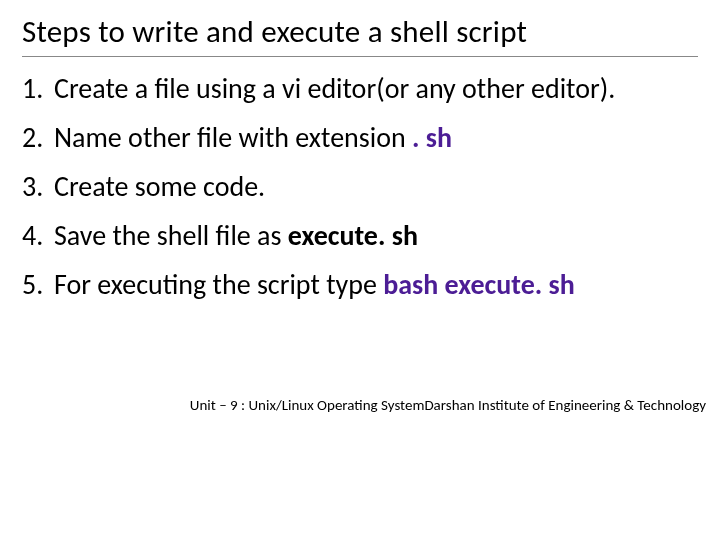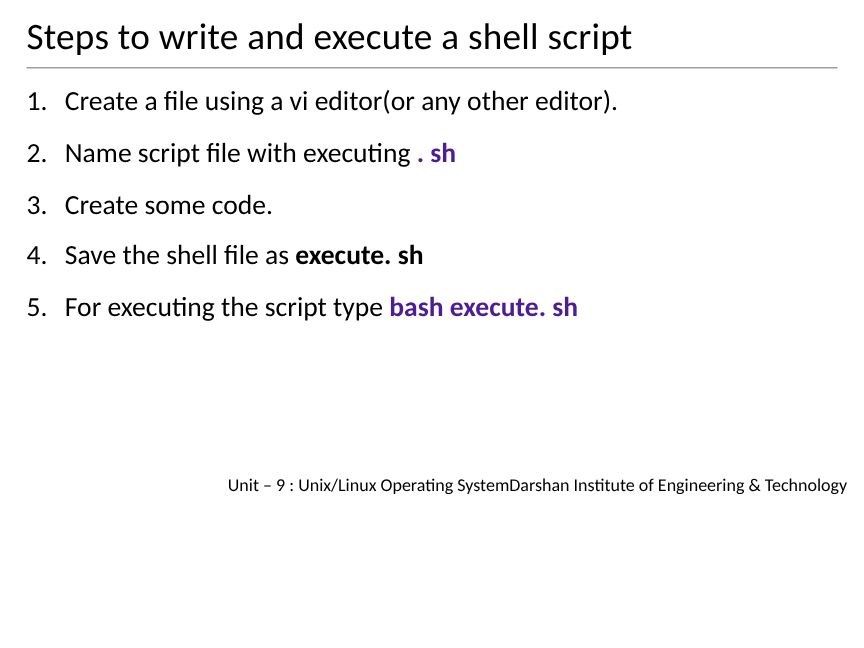--- a/index.html
+++ b/index.html
@@ -15,21 +15,21 @@
     font-weight: 400;
     color: #000;
     padding-bottom: 6px;
     border-bottom: 1px solid #888;
     margin-bottom: 14px;
     letter-spacing: 0.2px;
   }
   ol.steps {
     list-style: none;
     counter-reset: item;
-    font-size: 23px;
+    font-size: 28px;
     line-height: 1.25;
     color: #000;
   }
   ol.steps > li {
     counter-increment: item;
     position: relative;
     padding-left: 32px;
     margin-bottom: 14px;
   }
   ol.steps > li::before {
@@ -61,21 +61,21 @@
 
   <div class="title">Steps to write and execute a shell script</div>
 
   <ol class="steps">
 
     <li>
       <span>Create a file using a vi editor(or any other editor).</span>
     </li>
 
     <li>
-      <span>Name  script file with executing</span><span class="red bold"> . sh</span>
+      <span>Name  other file with extension</span><span class="red bold"> . sh</span>
     </li>
 
     <li>
       <span>Create some code.</span>
     </li>
 
     <li>
       <span>Save the shell file as </span><span class="bold">execute. sh</span>
     </li>
 

